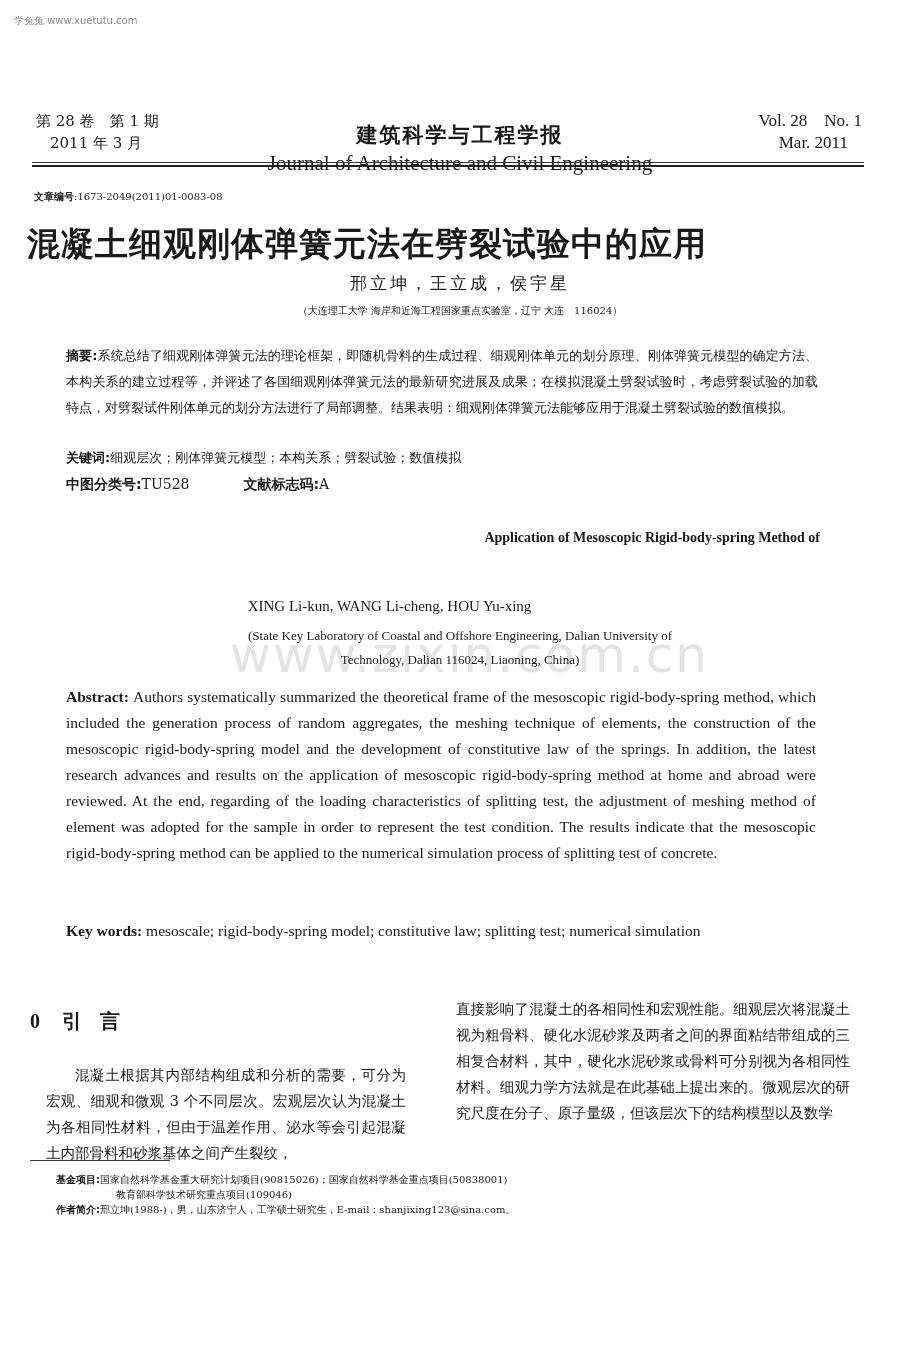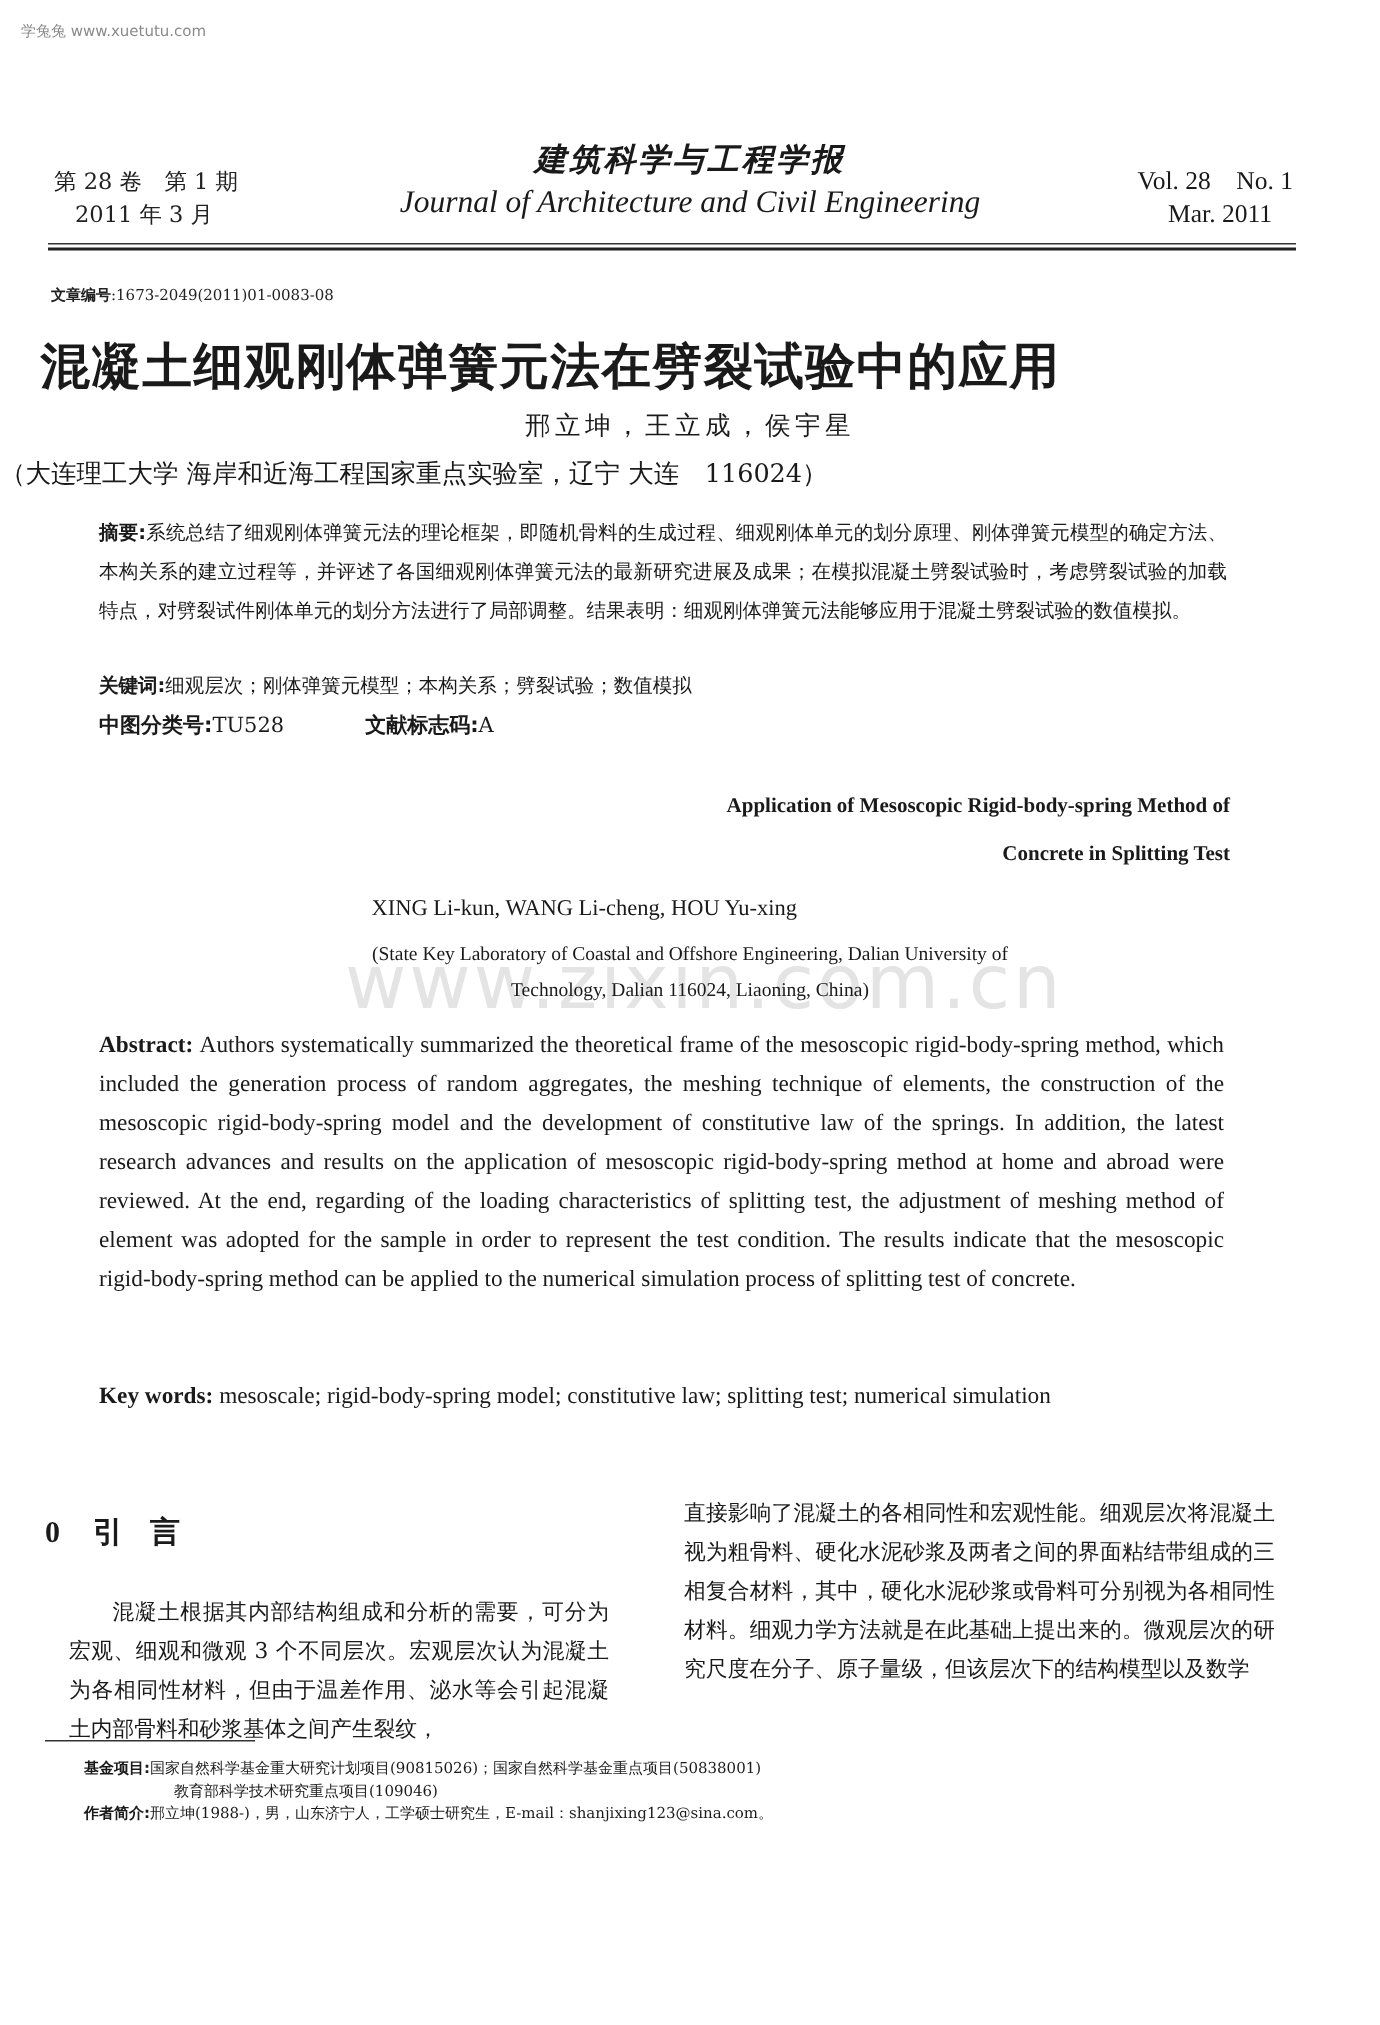--- a/index.html
+++ b/index.html
@@ -1,32 +1,32 @@
 <!DOCTYPE html>
 <html><head>
 <meta charset="utf-8">
 <style>
   html, body { margin: 0; padding: 0; background: #ffffff; }
   body { width: 920px; height: 1350px; position: relative; overflow: hidden; color: #1a1a1a; font-family: "DejaVu Serif", serif; }
   .abs { position: absolute; }
   .site-mark { left: 14px; top: 14px; font-family: "DejaVu Sans", sans-serif; font-size: 10px; color: #8a8a8a; }
   .hdr-left { left: 36px; top: 110px; font-size: 15px; line-height: 22px; color: #222; }
   .hdr-left .l2 { padding-left: 14px; }
-  .hdr-center { left: 230px; top: 92px; width: 460px; text-align: center; font-style: italic; }
+  .hdr-center { left: 230px; top: 121px; width: 460px; text-align: center; }
   .hdr-center .cn { font-size: 21px; line-height: 28px; font-weight: bold; letter-spacing: 2px; }
   .hdr-center .en { font-family: "Liberation Serif", serif; font-size: 21px; line-height: 28px; }
   .hdr-right { left: 722px; top: 110px; width: 140px; text-align: right; font-family: "Liberation Serif", serif; font-size: 17px; line-height: 22px; }
   .hdr-right .l2 { padding-right: 14px; }
   .rule1 { left: 32px; top: 162px; width: 832px; height: 1px; background: #333; }
   .rule2 { left: 32px; top: 165px; width: 832px; height: 2px; background: #222; }
   .article-no { left: 34px; top: 190px; font-size: 10px; color: #222; }
   .article-no b { font-family: "DejaVu Sans", sans-serif; }
   .title-cn { left: 0; top: 222px; width: 734px; text-align: center; font-family: "DejaVu Sans", sans-serif; font-size: 33px; font-weight: bold; letter-spacing: 1px; }
   .authors-cn { left: 0; top: 272px; width: 920px; text-align: center; font-size: 17px; letter-spacing: 3px; }
-  .affil-cn { left: 0; top: 304px; width: 920px; font-size: 17px; }
+  .affil-cn { left: 0; top: 304px; width: 920px; text-align: center; font-size: 10px; }
   .abstract-cn { left: 66px; top: 343px; width: 752px; font-size: 13px; line-height: 26px; text-align: justify; }
   .abstract-cn b, .kw-cn b, .cls-line b { font-family: "DejaVu Sans", sans-serif; font-weight: bold; }
   .kw-cn { left: 66px; top: 445px; width: 752px; font-size: 13px; line-height: 26px; }
   .cls-line { left: 66px; top: 471px; width: 752px; font-size: 14px; line-height: 26px; }
   .cls-line .gap { display: inline-block; width: 54px; }
   .title-en { left: 100px; top: 522px; width: 720px; text-align: right; font-family: "Liberation Serif", serif; font-weight: bold; font-size: 14px; line-height: 32px; }
   .authors-en { left: 0; top: 598px; width: 779px; text-align: center; font-family: "Liberation Serif", serif; font-size: 15px; }
   .affil-en { left: 160px; top: 624px; width: 600px; text-align: center; font-family: "Liberation Serif", serif; font-size: 13px; line-height: 24px; }
   .watermark { left: 230px; top: 626px; width: 460px; text-align: center; font-family: "DejaVu Sans", sans-serif; font-size: 50px; color: #e4e4e4; letter-spacing: 2px; z-index: 0; }
   .abstract-en { left: 66px; top: 684px; width: 750px; font-family: "Liberation Serif", serif; font-size: 15.5px; line-height: 26px; text-align: justify; z-index: 1; }
@@ -71,21 +71,20 @@
 <div class="abs affil-cn">（大连理工大学 海岸和近海工程国家重点实验室，辽宁 大连　116024）</div>
 
 <div class="abs abstract-cn"><b>摘要</b><b>:</b><span>系统总结了细观刚体弹簧元法的理论框架，即随机骨料的生成过程、细观刚体单元的划分原理、刚体弹簧元模型的确定方法、本构关系的建立过程等，并评述了各国细观刚体弹簧元法的最新研究进展及成果；在模拟混凝土劈裂试验时，考虑劈裂试验的加载特点，对劈裂试件刚体单元的划分方法进行了局部调整。结果表明：细观刚体弹簧元法能够应用于混凝土劈裂试验的数值模拟。</span></div>
 
 <div class="abs kw-cn"><b>关键词</b><b>:</b><span>细观层次；刚体弹簧元模型；本构关系；劈裂试验；数值模拟</span></div>
 
 <div class="abs cls-line"><b>中图分类号</b><b>:</b><span>TU528</span><span class="gap"></span><b>文献标志码</b><b>:</b><span>A</span></div>
 
 <div class="abs title-en">
   <div>Application of Mesoscopic Rigid-body-spring Method of</div>
-  <div>Concrete in Splitting Test</div>
 </div>
 <div class="abs authors-en">XING Li-kun, WANG Li-cheng, HOU Yu-xing</div>
 <div class="abs watermark">www.zixin.com.cn</div>
 <div class="abs affil-en">
   <div>(State Key Laboratory of Coastal and Offshore Engineering, Dalian University of</div>
   <div>Technology, Dalian 116024, Liaoning, China)</div>
 </div>
 
 <div class="abs abstract-en"><b>Abstract</b><b>: </b><span>Authors systematically summarized the theoretical frame of the mesoscopic rigid-body-spring method, which included the generation process of random aggregates, the meshing technique of elements, the construction of the mesoscopic rigid-body-spring model and the development of constitutive law of the springs. In addition, the latest research advances and results on the application of mesoscopic rigid-body-spring method at home and abroad were reviewed. At the end, regarding of the loading characteristics of splitting test, the adjustment of meshing method of element was adopted for the sample in order to represent the test condition. The results indicate that the mesoscopic rigid-body-spring method can be applied to the numerical simulation process of splitting test of concrete.</span></div>
 

